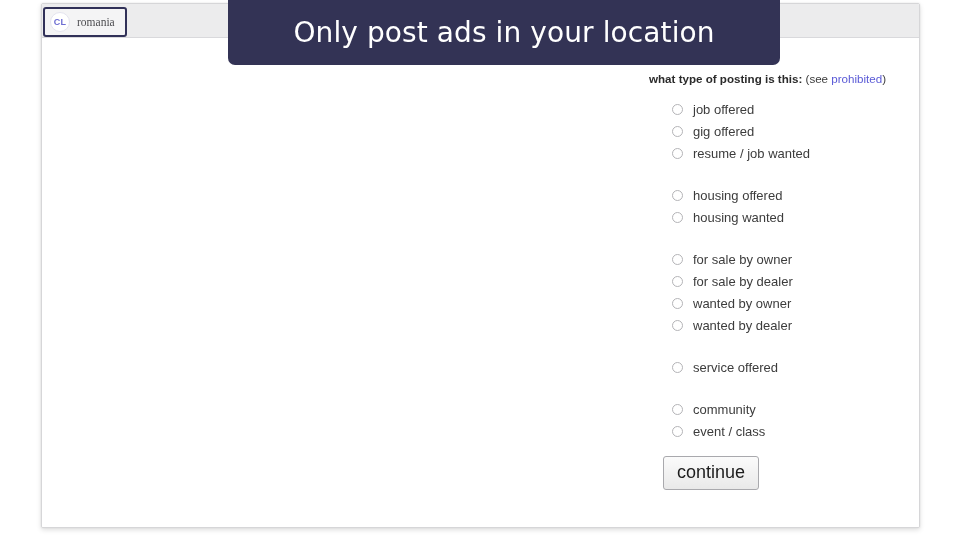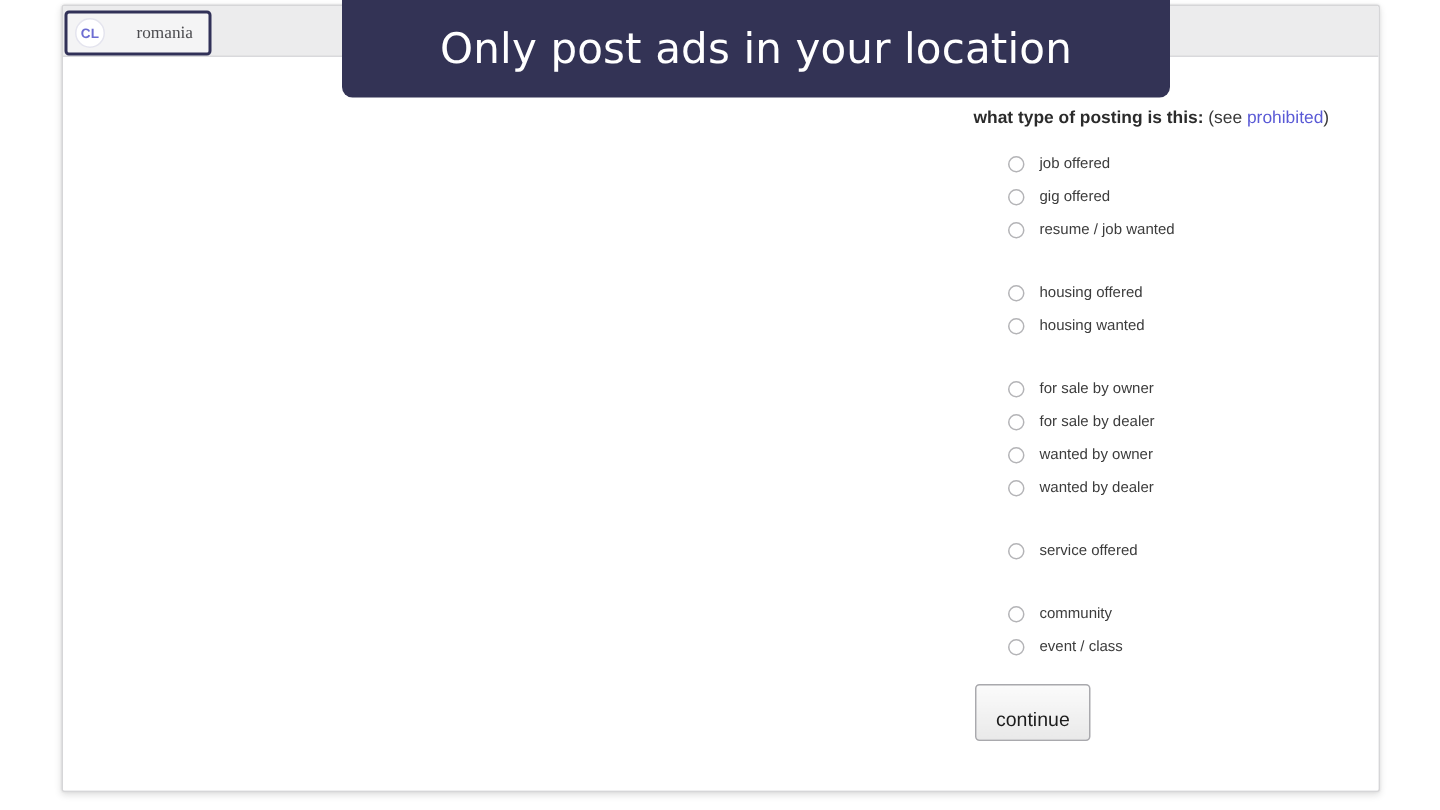--- a/index.html
+++ b/index.html
@@ -47,21 +47,21 @@
     top: 3px;
     height: 30px;
     min-width: 84px;
     background: #f4f4f5;
     border: 2px solid #313158;
     border-radius: 3px;
     box-sizing: border-box;
     display: flex;
     align-items: center;
     padding: 0 10px 0 5px;
-    gap: 21px;
+    gap: 7px;
   }
 
   #cl-favicon {
     width: 18px;
     height: 18px;
     border-radius: 50%;
     background: #ffffff;
     border: 1px solid #e4e4ee;
     display: flex;
     align-items: center;
@@ -138,30 +138,30 @@
   .radio-dot {
     width: 9px;
     height: 9px;
     border: 1px solid #b4b4b7;
     border-radius: 50%;
     background: #ffffff;
     flex: none;
   }
 
   .radio-label {
-    font-size: 10px;
+    font-size: 13px;
     color: #3c3c3c;
     white-space: nowrap;
   }
 
   #continue-button {
-    margin-left: 1px;
-    padding: 15px 13px 6px 13px;
+    margin-left: 14px;
+    padding: 5px 13px 6px 13px;
     font-family: "Liberation Sans", sans-serif;
-    font-size: 13px;
+    font-size: 18px;
     color: #1c1c1c;
     background: linear-gradient(#fbfbfb, #e9e9e9);
     border: 1px solid #a9a9ad;
     border-radius: 3px;
     cursor: pointer;
   }
 
   
   #instruction-banner {
     position: absolute;

